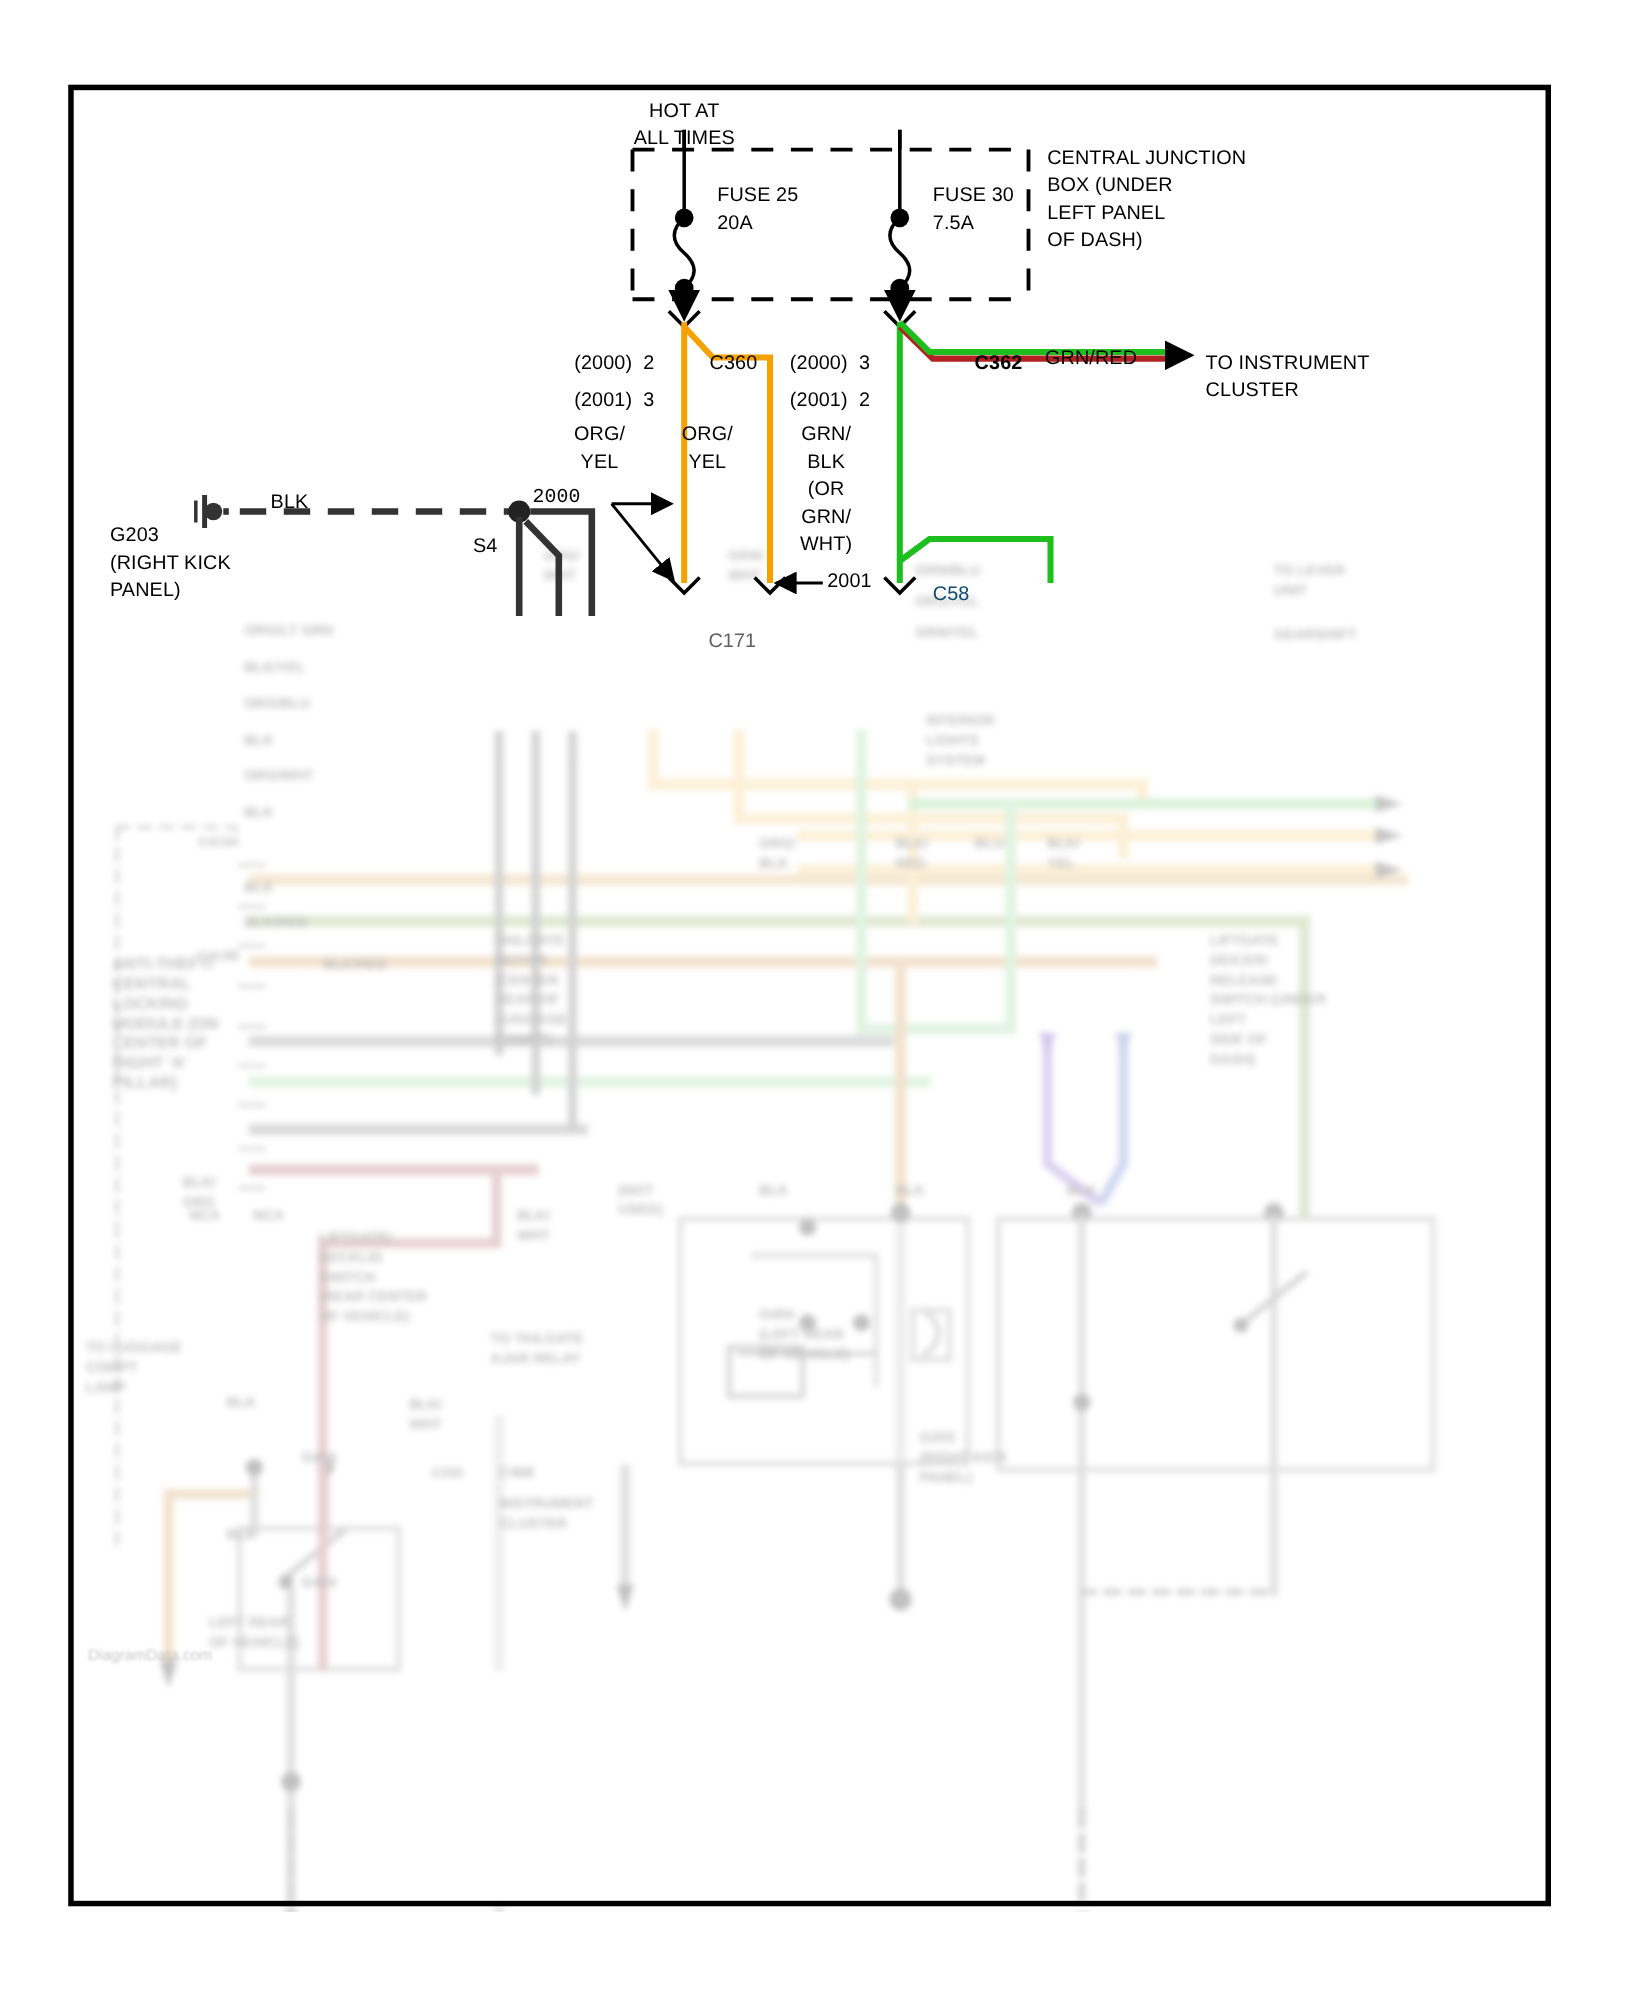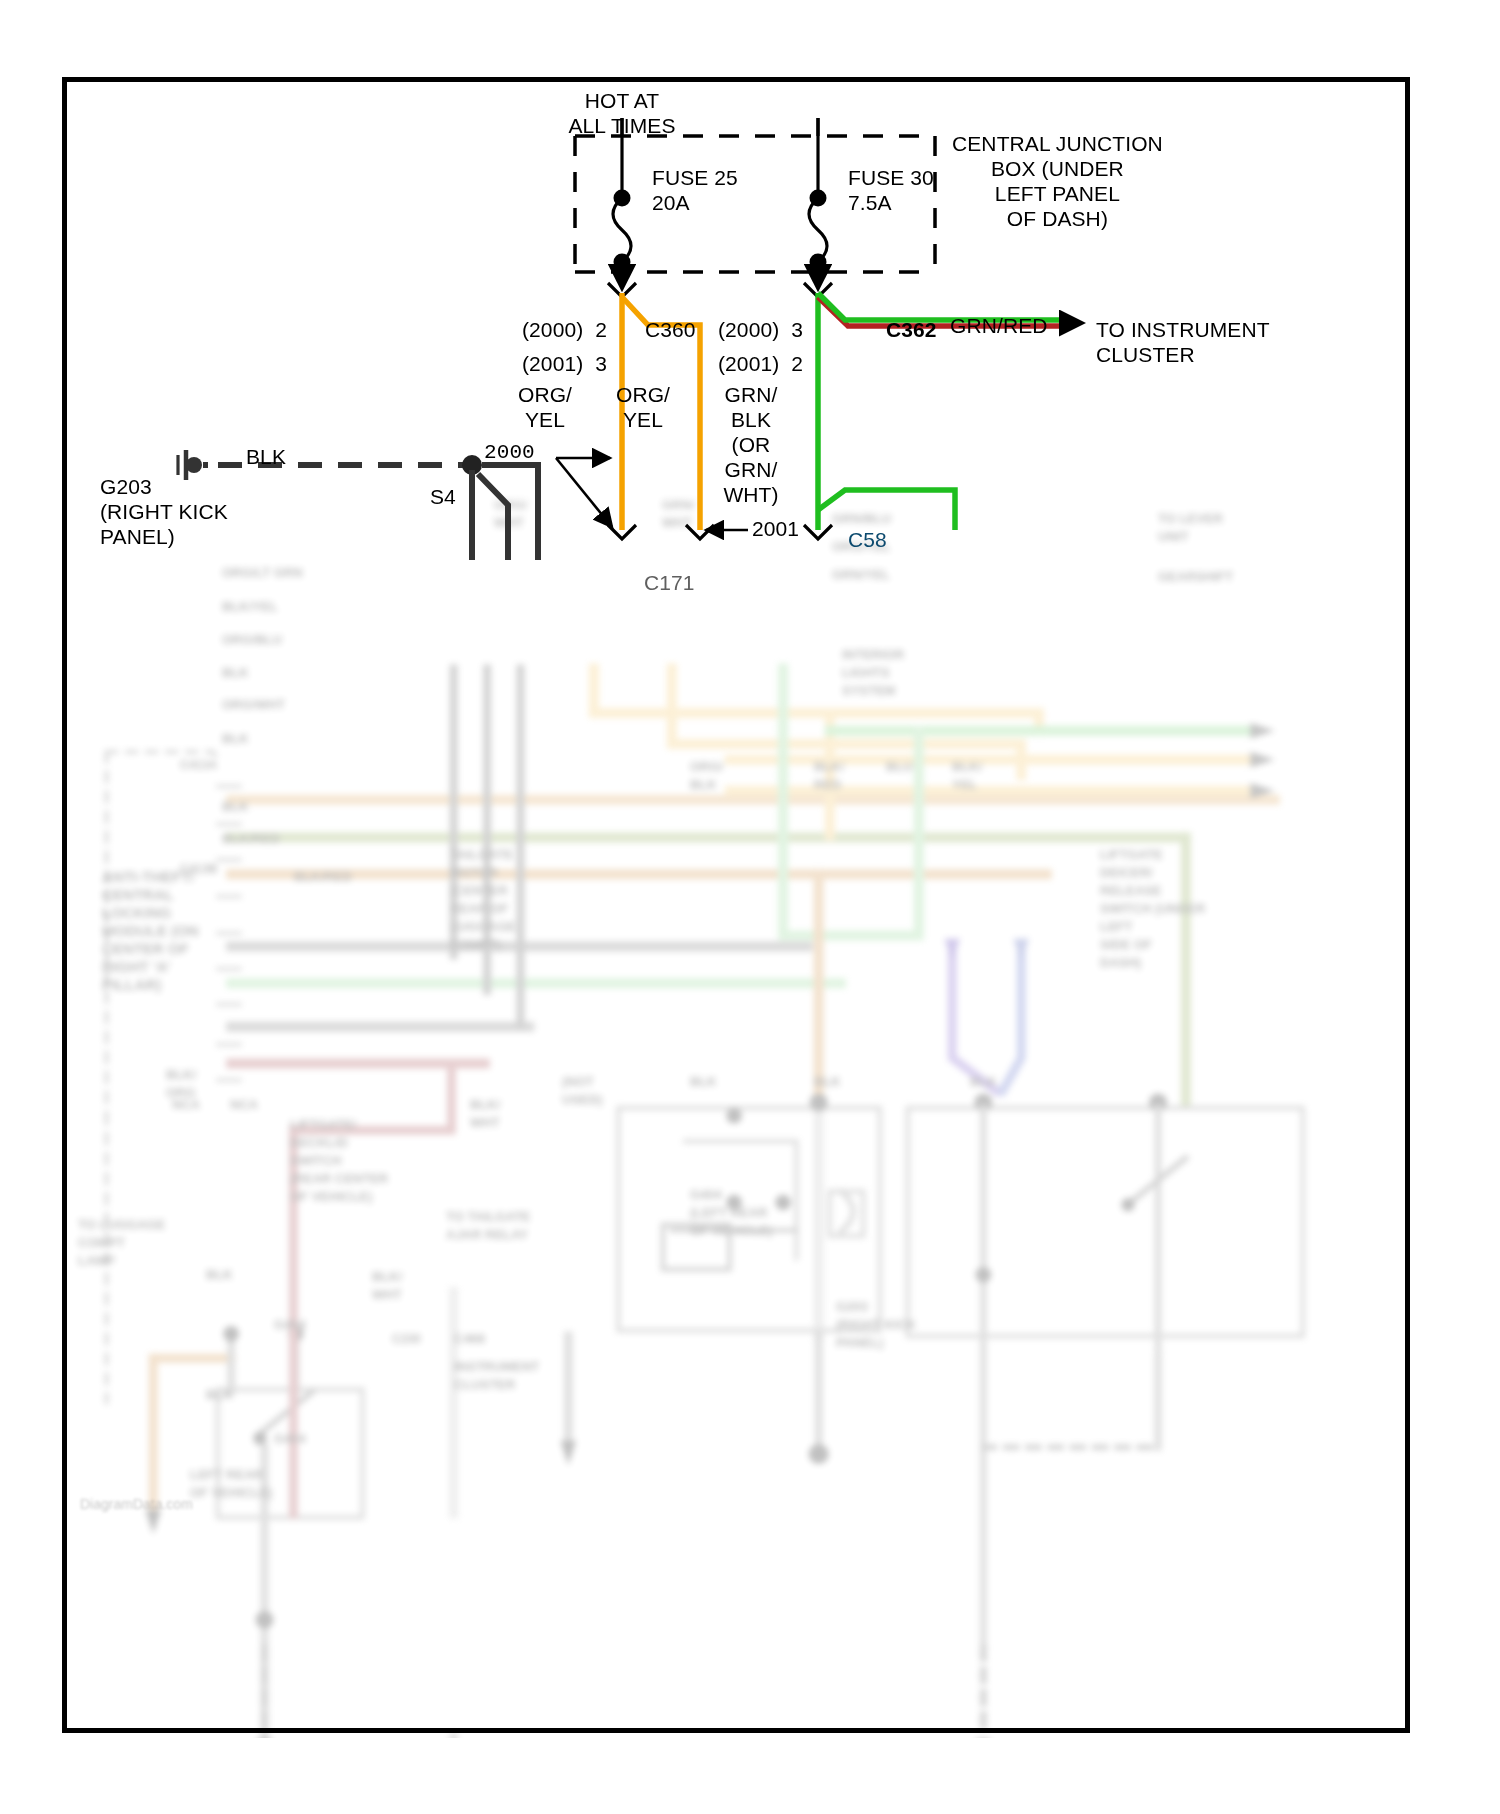--- a/index.html
+++ b/index.html
@@ -41,21 +41,21 @@
     left: 0; top: 0;
     width: 1500px;
     height: 1814px;
     pointer-events: none;
   }
 
   
   .dtext {
     position: absolute;
     font-family: "Liberation Sans", sans-serif;
-    font-size: 21px;
+    font-size: 18px;
     color: #000000;
     line-height: 25px;
     white-space: pre;
     letter-spacing: 0.1px;
   }
   .dtext.c { text-align: center; }
 
   
   #faded-wrap {
     position: absolute;
@@ -451,21 +451,21 @@
 
   <div id="frame"></div>
 
   <div class="dtext c" style="left:502px; top:88px; width:240px;"><span>HOT AT</span><br><span>ALL TIMES</span></div>
 
 
   <div class="dtext" style="left:652px; top:165px;"><span>FUSE 25</span><br><span>20A</span></div>
 
   <div class="dtext" style="left:848px; top:165px;"><span>FUSE 30</span><br><span>7.5A</span></div>
 
-  <div class="dtext" style="left:952px; top:131px;text-align:center;"><span>CENTRAL JUNCTION</span><br><span>BOX (UNDER</span><br><span>LEFT PANEL</span><br><span>OF DASH)</span></div>
+  <div class="dtext" style="left:952px; top:131px;"><span>CENTRAL JUNCTION</span><br><span>BOX (UNDER</span><br><span>LEFT PANEL</span><br><span>OF DASH)</span></div>
 
   <div class="dtext" style="left:522px; top:317px;"><span>(2000)  2</span></div>
   <div class="dtext" style="left:522px; top:351px;"><span>(2001)  3</span></div>
   <div class="dtext" style="left:645px; top:317px;"><span>C360</span></div>
 
   <div class="dtext" style="left:718px; top:317px;"><span>(2000)  3</span></div>
   <div class="dtext" style="left:718px; top:351px;"><span>(2001)  2</span></div>
   <div class="dtext" style="left:886px; top:317px;font-weight:bold;"><span>C362</span></div>
 
   <div class="dtext c" style="left:500px; top:382px; width:90px;"><span>ORG/

